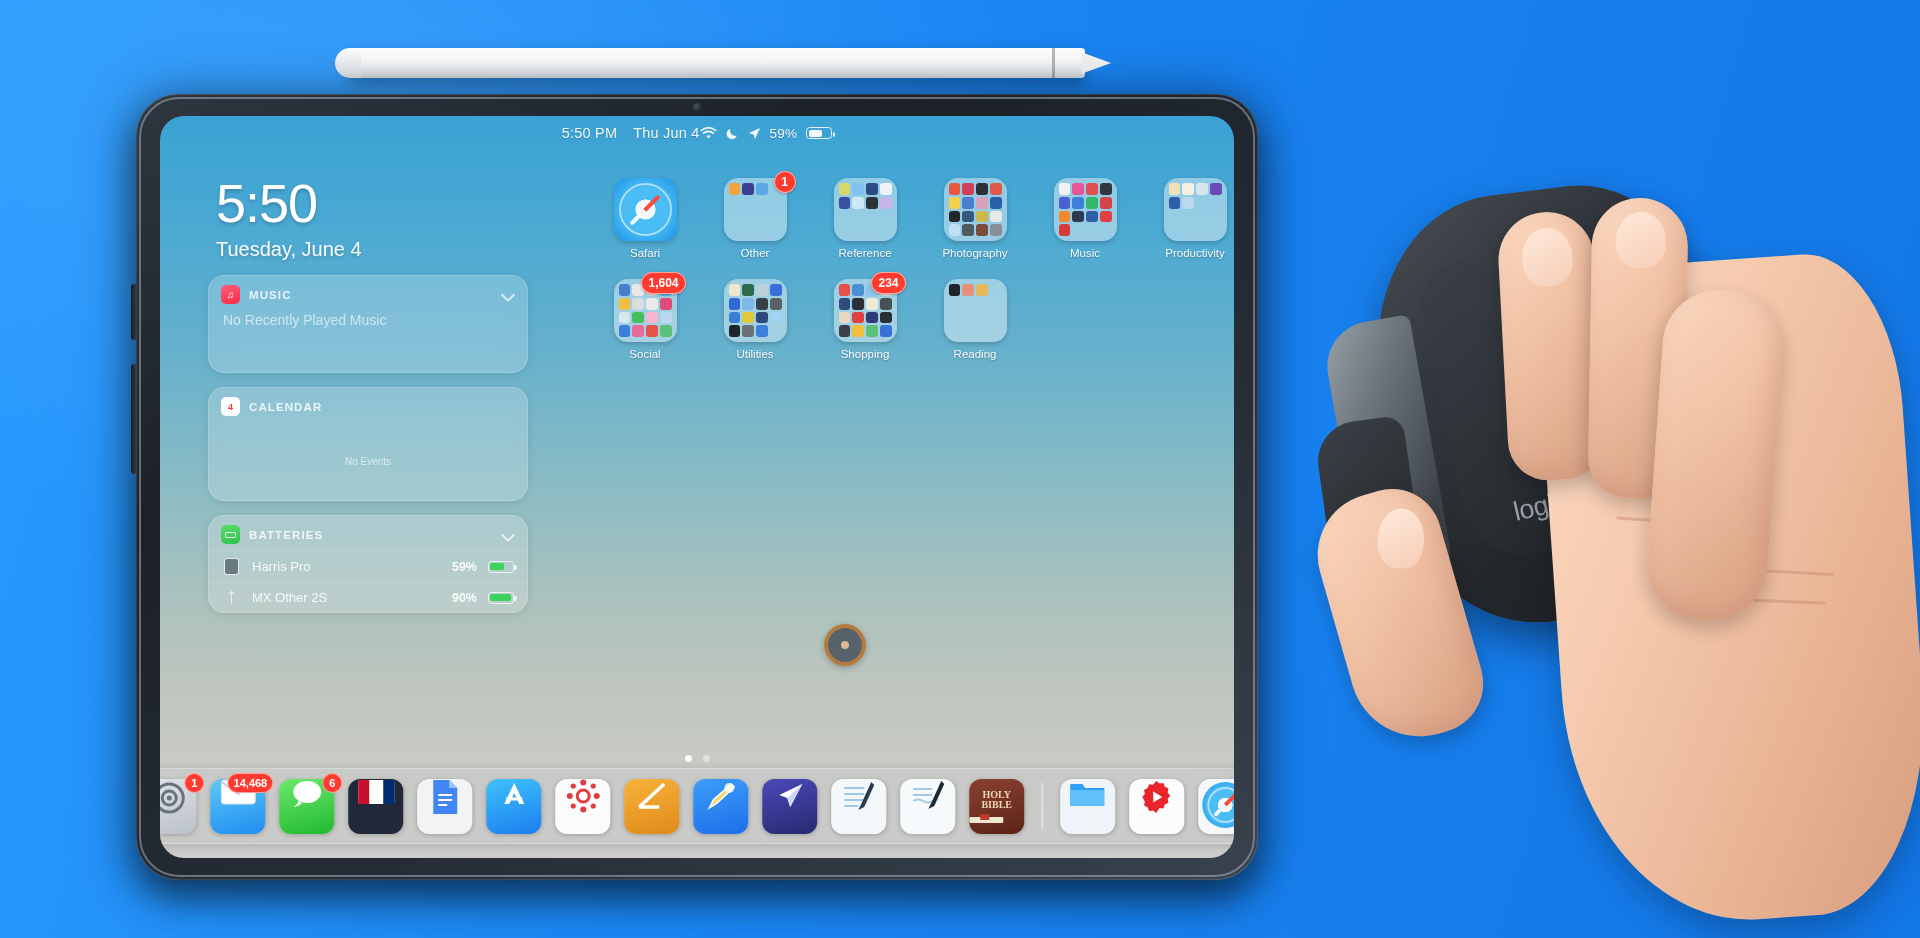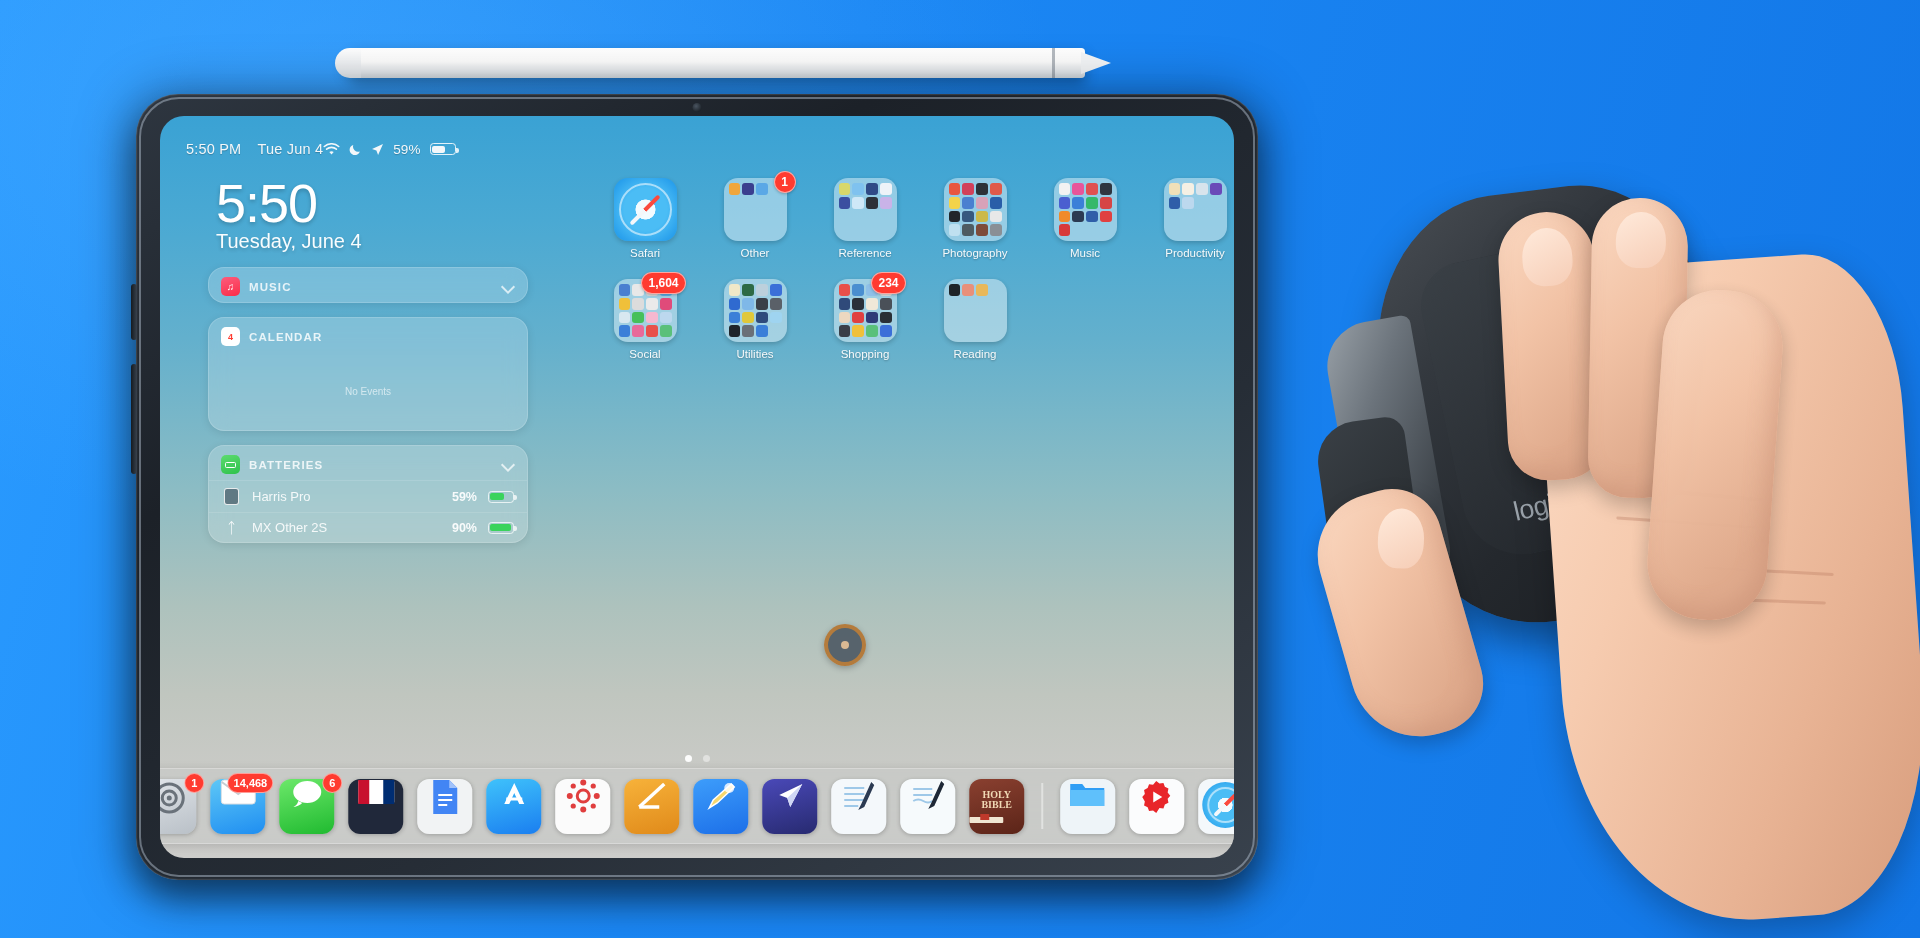--- a/index.html
+++ b/index.html
@@ -65,22 +65,22 @@
   .screen{
     position:relative; width:100%; height:100%;
     border-radius:24px; overflow:hidden;
     background:linear-gradient(180deg,
       #3aa2d4 0%, #4aa9d3 14%, #63b0cd 30%,
       #8bbcc4 50%, #adc2bd 66%, #c0c6bf 78%, #c9cac6 88%, #cdcdcb 100%);
   }
 
   
   .statusbar{
-    position:absolute; top:16px; left:0; right:0; height:34px;
-    display:flex; align-items:center; justify-content:flex-start;
+    position:absolute; top:0; left:0; right:0; height:34px;
+    display:flex; align-items:center; justify-content:center;
     padding:0 26px; color:#f2f7fa; font-size:14.5px; letter-spacing:.2px;
     text-shadow:0 1px 1px rgba(0,0,0,.22);
   }
   .sb-left{display:flex; gap:16px; align-items:center;}
   .sb-right{display:flex; gap:9px; align-items:center;}
   .sb-icon{display:inline-flex;align-items:center;}
   .batt-shell{
     width:26px;height:12px;border:1.5px solid rgba(255,255,255,.85);
     border-radius:3.5px; position:relative; display:inline-block;
   }
@@ -88,21 +88,21 @@
     background:rgba(255,255,255,.85);border-radius:0 2px 2px 0;}
   .batt-fill{position:absolute;left:1.5px;top:1.5px;bottom:1.5px;width:55%;
     background:#f2f7fa;border-radius:2px;}
 
   
   .widgets{
     position:absolute; left:48px; top:60px; width:320px;
   }
   .clock{ color:#ffffff; text-shadow:0 2px 4px rgba(0,0,0,.22); padding-left:8px;}
   .clock-time{ font-size:54px; font-weight:300; line-height:1; letter-spacing:-1px;}
-  .clock-date{ font-size:20px; font-weight:400; opacity:.96;}
+  .clock-date{ font-size:20px; font-weight:400; margin-top:8px; opacity:.96;}
 
   .widget{
     margin-top:14px; border-radius:16px;
     background:rgba(255,255,255,.20);
     backdrop-filter:blur(10px);
     border:1px solid rgba(255,255,255,.16);
     box-shadow:0 2px 8px rgba(0,0,0,.10);
     overflow:hidden;
   }
   .w-head{
@@ -309,21 +309,21 @@
   <div class="ipad-rim"></div>
   <div class="camera"></div>
   <div class="ipad-btn" style="top:190px;height:56px;"></div>
   <div class="ipad-btn" style="top:270px;height:110px;"></div>
 
   <div class="screen">
 
     <div class="statusbar">
       <div class="sb-left">
         <span>5:50 PM</span>
-        <span>Tue Jun 4</span>
+        <span>Thu Jun 4</span>
       </div>
       <div class="sb-right">
         <span class="sb-icon">
           <svg width="17" height="13" viewBox="0 0 17 13">
               <path d="M8.5 11.6 6.3 9.1a3.4 3.4 0 0 1 4.4 0z" fill="#f2f7fa"></path>
               <path d="M3.6 6.2a7.4 7.4 0 0 1 9.8 0" stroke="#f2f7fa" stroke-width="1.6" fill="none" stroke-linecap="round"></path>
               <path d="M1.3 3.5a10.9 10.9 0 0 1 14.4 0" stroke="#f2f7fa" stroke-width="1.6" fill="none" stroke-linecap="round"></path>
             </svg>
         </span>
         <span class="sb-icon">
@@ -348,20 +348,21 @@
         <div class="clock-time">5:50</div>
         <div class="clock-date">Tuesday, June 4</div>
       </div>
 
       <div class="widget">
         <div class="w-head">
           <span class="w-appicon ic-music">♫</span>
           <span class="w-title">MUSIC</span>
           <span class="chev"></span>
         </div>
+        <div class="music-body">No Recently Played Music</div>
       </div>
 
       <div class="widget">
         <div class="w-head">
           <span class="w-appicon ic-cal">4</span>
           <span class="w-title">CALENDAR</span>
         </div>
         <div class="cal-body">No Events</div>
       </div>
 

